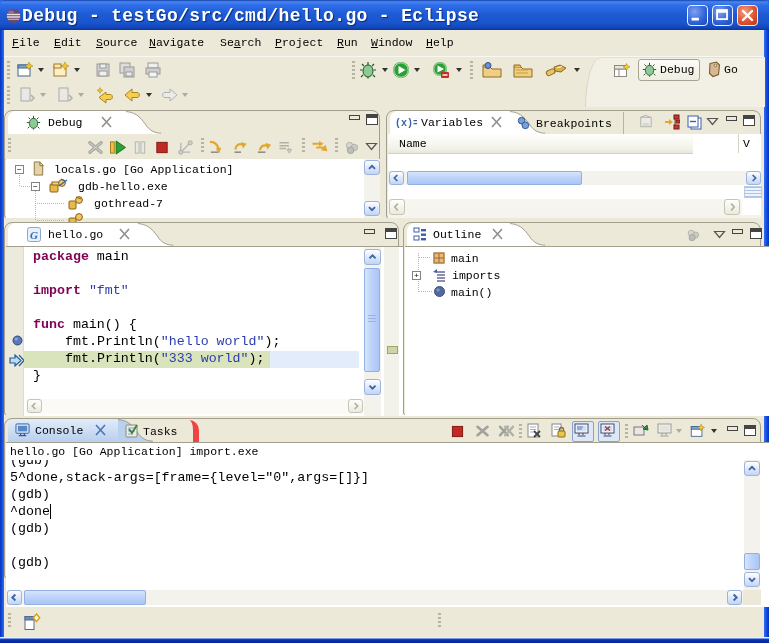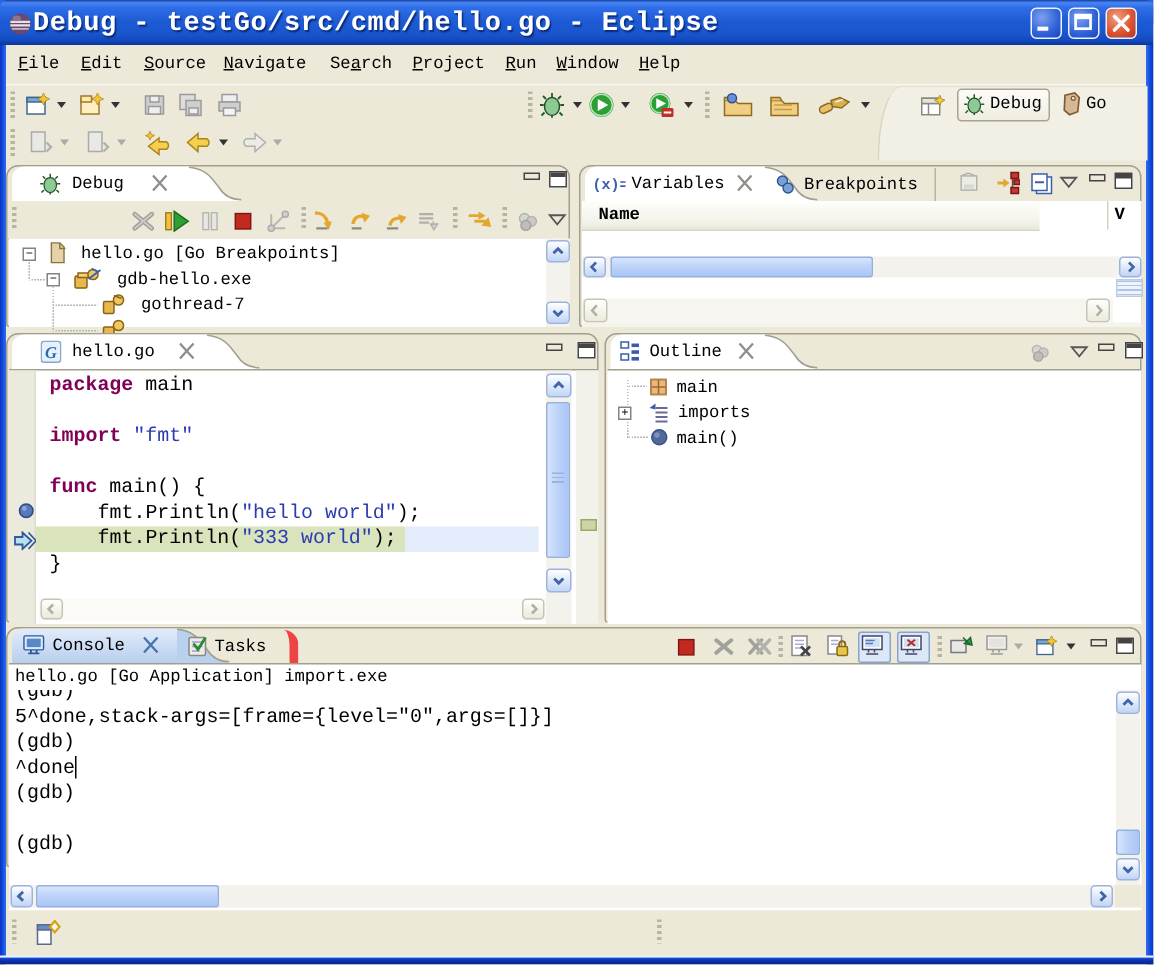--- a/index.html
+++ b/index.html
@@ -22,21 +22,21 @@
 #toolbar{left:4px;top:56px;width:760px;height:50px;background:#ece9d8;border-top:1px solid #f8f7f1;}
 .grip{position:absolute;width:3px;background-image:repeating-linear-gradient(180deg,#b8b4a2 0 2px,transparent 2px 4px);}
 .drop{position:absolute;width:0;height:0;border-left:3.5px solid transparent;border-right:3.5px solid transparent;border-top:4px solid #333;}
 .drop.dis{border-top-color:#aaa;}
 .ticon{position:absolute;width:18px;height:18px;}
 
 .panel{background:#ece9d8;border:1px solid #a29f8e;border-radius:8px 8px 2px 2px;box-sizing:border-box;}
 .tab{position:absolute;top:0;height:23px;background:#fff;border-radius:8px 0 0 0;box-sizing:border-box;}
 .tcurve{position:absolute;top:0;right:-35px;width:35px;height:23px;}
 .tab .tx{position:absolute;top:5px;white-space:nowrap;}
-.content{position:absolute;background:#fff;border-top:1px solid #a29f8e;}
+.content{position:absolute;background:#fff;border-top:1px solid #a29f8e;padding-left:48px;}
 .minb{position:absolute;width:11px;height:5px;border:1px solid #444;background:#ece9d8;box-sizing:border-box;}
 .maxb{position:absolute;width:12px;height:11px;border:1px solid #444;background:#fff;box-sizing:border-box;}
 .maxb:before{content:"";position:absolute;left:0;top:0;width:100%;height:3px;background:#444;}
 
 .sb{position:absolute;background:#f3f2ec;}
 .sbbtn{position:absolute;border:1px solid #9cb4dc;border-radius:3px;box-sizing:border-box;
  background:linear-gradient(180deg,#fefeff,#dce7fa 55%,#c2d5f6);}
 .sbbtn.dis{border-color:#c6c4b4;background:linear-gradient(180deg,#fefefc,#eceadd);}
 .sbth{position:absolute;border:1px solid #93b0e4;border-radius:2px;box-sizing:border-box;
  background:linear-gradient(90deg,#d7e5fd,#bcd2f9 50%,#aac6f6);}
@@ -288,21 +288,21 @@
       <div class="dot" style="left:15px;top:27px;width:10px;"></div>
       <div class="dotv" style="left:29px;top:32px;height:30px;"></div>
       <div class="dot" style="left:31px;top:44px;width:28px;"></div>
       <div class="dot" style="left:31px;top:61px;width:28px;"></div>
       <div class="trow" style="left:0;top:2px;">
         <span class="pm" style="left:9px;top:4px;">−</span>
         <svg class="abs" style="left:25px;top:0px;width:14px;height:15px;" viewBox="0 0 14 16">
             <path d="M3 2h6l3 3v11H3z" fill="#e6d2a8" stroke="#8a7340" transform="translate(0,-1)"></path>
             <path d="M9 1v4h4" fill="none" stroke="#8a7340"></path>
           </svg>
-        <span class="abs" style="left:48px;top:2px;">hello.go [Go Breakpoints]</span>
+        <span class="abs" style="left:48px;top:2px;">locals.go [Go Application]</span>
       </div>
       <div class="trow" style="left:0;top:19px;">
         <span class="pm" style="left:25px;top:4px;">−</span>
         <svg class="abs" style="left:41px;top:0;width:22px;height:16px;" viewBox="0 0 22 16">
             <rect x="3" y="6" width="8" height="8" rx="1" fill="#e8b84c" stroke="#8a6316"></rect>
             <rect x="5" y="4" width="8" height="3" fill="#f4d27c" stroke="#8a6316"></rect>
             <circle cx="15" cy="5" r="3.4" fill="#f0c65e" stroke="#8a6316"></circle>
             <path d="M14 1l4 2M12 8l8-6" stroke="#3a62b8" stroke-width="1.3"></path>
           </svg>
         <span class="abs" style="left:72px;top:2px;">gdb-hello.exe</span>
@@ -374,21 +374,21 @@
         <rect x="5" y="4" width="10" height="11" fill="#fff" stroke="#3a5fa8"></rect>
         <rect x="2" y="2" width="10" height="11" fill="#fff" stroke="#3a5fa8"></rect>
         <path d="M4 7.5h6" stroke="#3a5fa8" stroke-width="1.4"></path>
       </svg>
     <svg class="ticon" style="left:319px;top:6px;width:13px;height:9px;" viewBox="0 0 13 9">
         <path d="M1.5 1.5h10L6.5 7.5z" fill="#ece9d8" stroke="#555" stroke-width="1.2"></path>
       </svg>
     <div class="minb" style="left:339px;top:5px;"></div>
     <div class="maxb" style="left:356px;top:4px;"></div>
     <div class="abs" style="left:1px;top:23px;width:373px;height:84px;background:#fff;">
-      <div class="abs" style="left:0;top:0;width:305px;height:19px;background:linear-gradient(180deg,#fefefc,#f2f1e8 80%,#e8e6d8);border-bottom:1px solid #d4d2c2;font-weight:bold;">
+      <div class="abs" style="left:0;top:0;width:305px;height:19px;background:linear-gradient(180deg,#fefefc,#f2f1e8 80%,#e8e6d8);border-bottom:1px solid #d4d2c2;">
         <span class="abs" style="left:11px;top:3px;">Name</span>
         <div class="abs" style="left:350px;top:0;width:1px;height:19px;background:#d4d2c2;"></div>
         <span class="abs" style="left:355px;top:3px;">V</span>
       </div>
       <div class="sb" style="left:0;top:37px;width:373px;height:14px;">
         <div class="sbbtn" style="left:1px;top:0;width:15px;height:14px;">
             <svg class="arr" viewBox="0 0 15 14">
               <path d="M8.5 3.5L5 7l3.5 3.5" fill="none" stroke="#4065a8" stroke-width="2"></path>
             </svg>
           </div>

